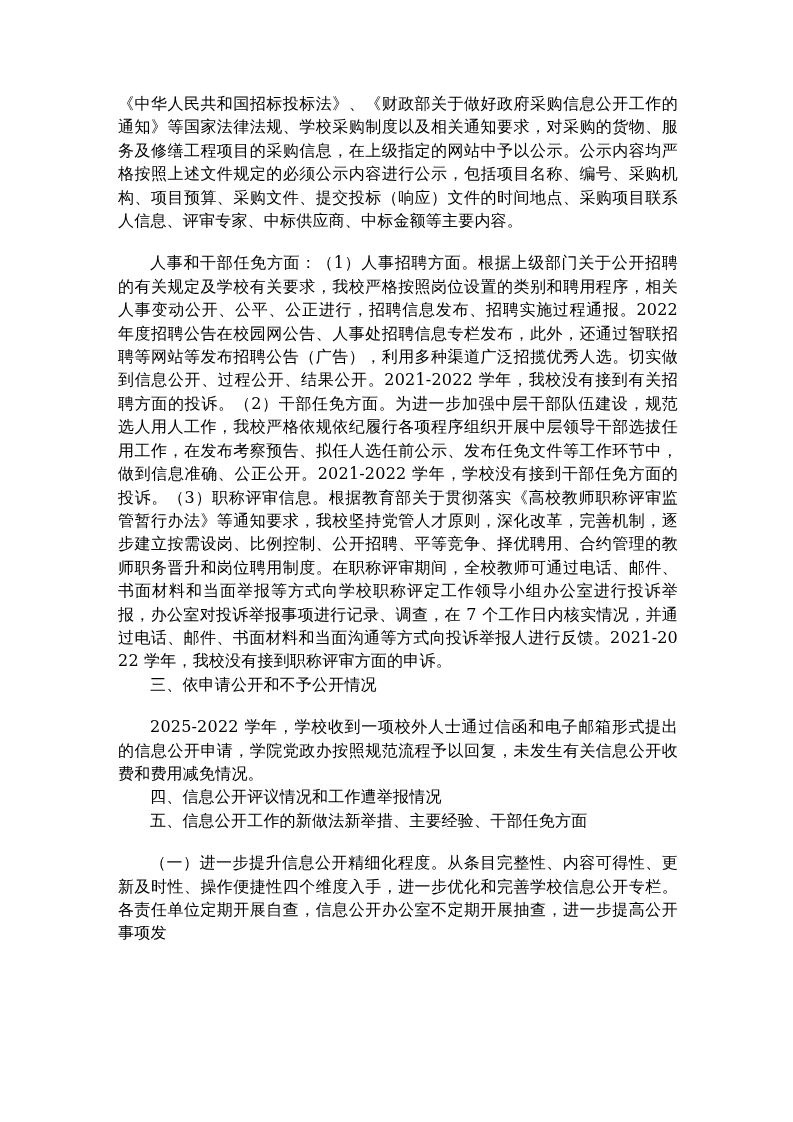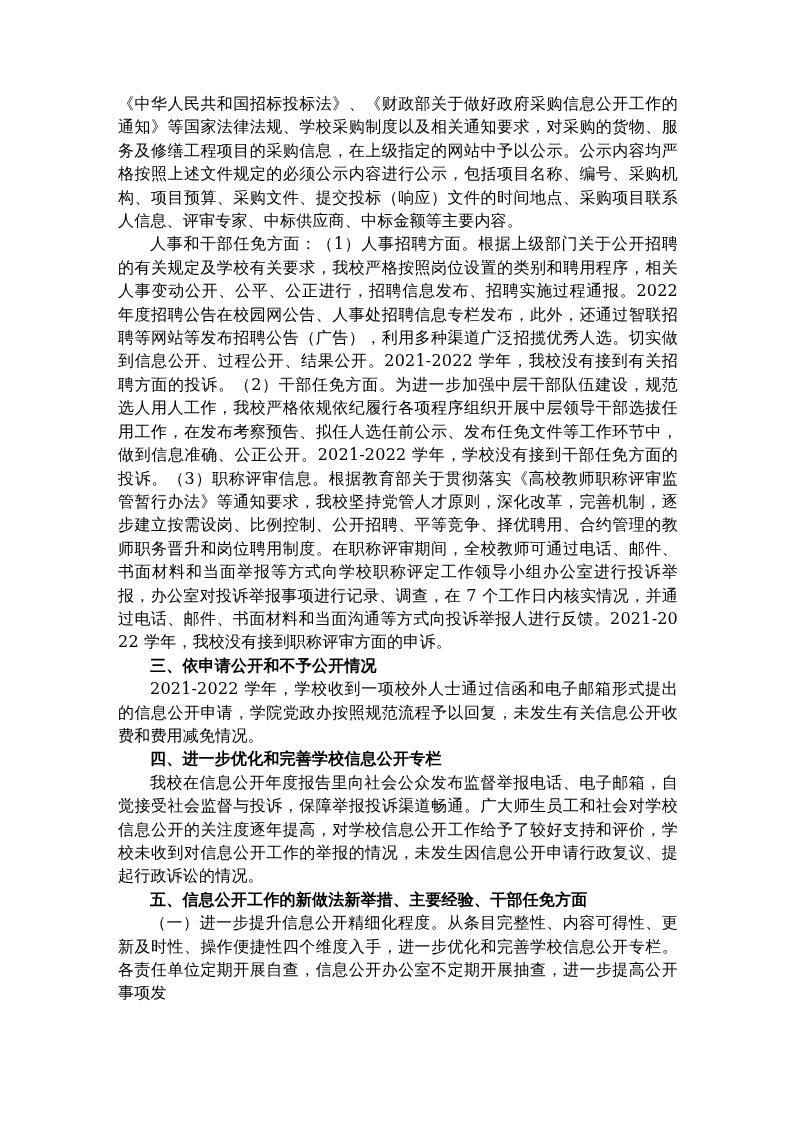--- a/index.html
+++ b/index.html
@@ -28,33 +28,33 @@
     padding: 0;
     font-size: 16px;
     line-height: 23.4px;
     text-align: justify;
     text-justify: inter-ideograph;
     letter-spacing: 0.2px;
     word-break: break-all;
   }
   .doc-body p.indent {
     text-indent: 2em;
+    margin-top: 19px;
   }
   .doc-body p.heading {
-    font-weight: bold;
+    font-weight: normal;
     text-indent: 2em;
   }
 </style>
 </head>
 <body>
 
 <div class="page">
   <div class="doc-body">
       <p class="">《中华人民共和国招标投标法》、《财政部关于做好政府采购信息公开工作的通知》等国家法律法规、学校采购制度以及相关通知要求，对采购的货物、服务及修缮工程项目的采购信息，在上级指定的网站中予以公示。公示内容均严格按照上述文件规定的必须公示内容进行公示，包括项目名称、编号、采购机构、项目预算、采购文件、提交投标（响应）文件的时间地点、采购项目联系人信息、评审专家、中标供应商、中标金额等主要内容。</p>
       <p class="indent">人事和干部任免方面：（1）人事招聘方面。根据上级部门关于公开招聘的有关规定及学校有关要求，我校严格按照岗位设置的类别和聘用程序，相关人事变动公开、公平、公正进行，招聘信息发布、招聘实施过程通报。2022 年度招聘公告在校园网公告、人事处招聘信息专栏发布，此外，还通过智联招聘等网站等发布招聘公告（广告），利用多种渠道广泛招揽优秀人选。切实做到信息公开、过程公开、结果公开。2021-2022 学年，我校没有接到有关招聘方面的投诉。（2）干部任免方面。为进一步加强中层干部队伍建设，规范选人用人工作，我校严格依规依纪履行各项程序组织开展中层领导干部选拔任用工作，在发布考察预告、拟任人选任前公示、发布任免文件等工作环节中，做到信息准确、公正公开。2021-2022 学年，学校没有接到干部任免方面的投诉。（3）职称评审信息。根据教育部关于贯彻落实《高校教师职称评审监管暂行办法》等通知要求，我校坚持党管人才原则，深化改革，完善机制，逐步建立按需设岗、比例控制、公开招聘、平等竞争、择优聘用、合约管理的教师职务晋升和岗位聘用制度。在职称评审期间，全校教师可通过电话、邮件、书面材料和当面举报等方式向学校职称评定工作领导小组办公室进行投诉举报，办公室对投诉举报事项进行记录、调查，在 7 个工作日内核实情况，并通过电话、邮件、书面材料和当面沟通等方式向投诉举报人进行反馈。2021-2022 学年，我校没有接到职称评审方面的申诉。</p>
       <p class="heading">三、依申请公开和不予公开情况</p>
-      <p class="indent">2021-2022 学年，学校收到一项校外人士通过信函和电子邮箱形式提出的信息公开申请，学院党政办按照规范流程予以回复，未发生有关信息公开收费和费用减免情况。</p>
-      <p class="heading">四、进一步优化和完善学校信息公开专栏</p>
-      <p class="indent">我校在信息公开年度报告里向社会公众发布监督举报电话、电子邮箱，自觉接受社会监督与投诉，保障举报投诉渠道畅通。广大师生员工和社会对学校信息公开的关注度逐年提高，对学校信息公开工作给予了较好支持和评价，学校未收到对信息公开工作的举报的情况，未发生因信息公开申请行政复议、提起行政诉讼的情况。</p>
+      <p class="indent">2025-2022 学年，学校收到一项校外人士通过信函和电子邮箱形式提出的信息公开申请，学院党政办按照规范流程予以回复，未发生有关信息公开收费和费用减免情况。</p>
+      <p class="heading">四、信息公开评议情况和工作遭举报情况</p>
       <p class="heading">五、信息公开工作的新做法新举措、主要经验、干部任免方面</p>
       <p class="indent">（一）进一步提升信息公开精细化程度。从条目完整性、内容可得性、更新及时性、操作便捷性四个维度入手，进一步优化和完善学校信息公开专栏。各责任单位定期开展自查，信息公开办公室不定期开展抽查，进一步提高公开事项发</p>
     </div>
 </div>
 
 </body></html>

